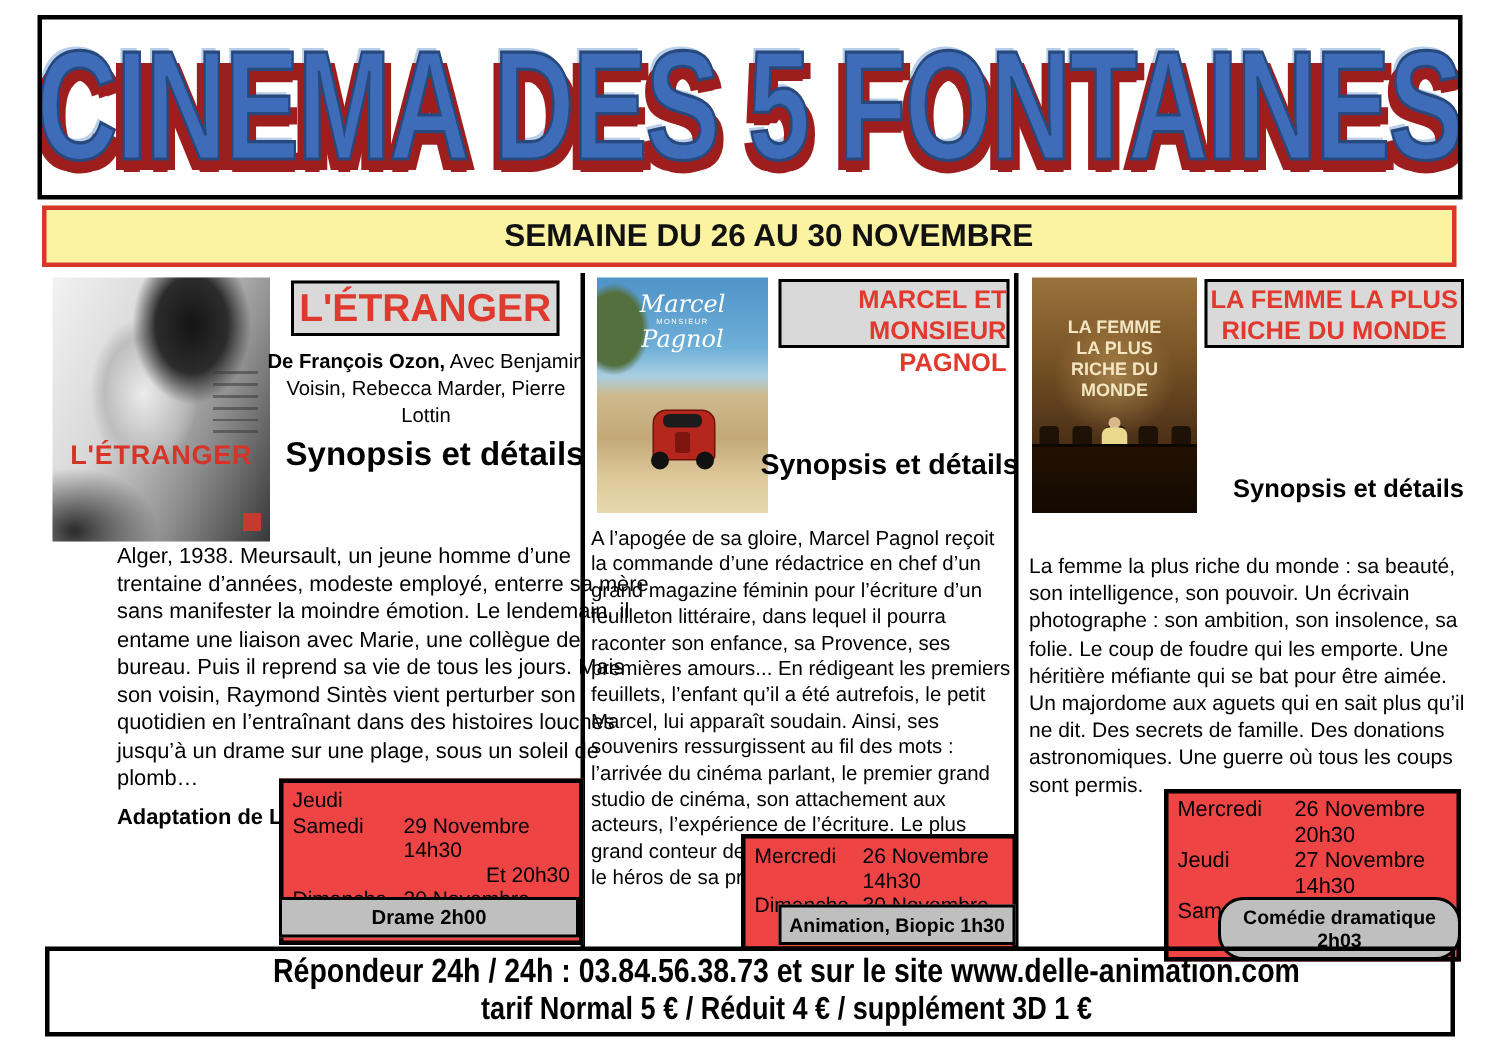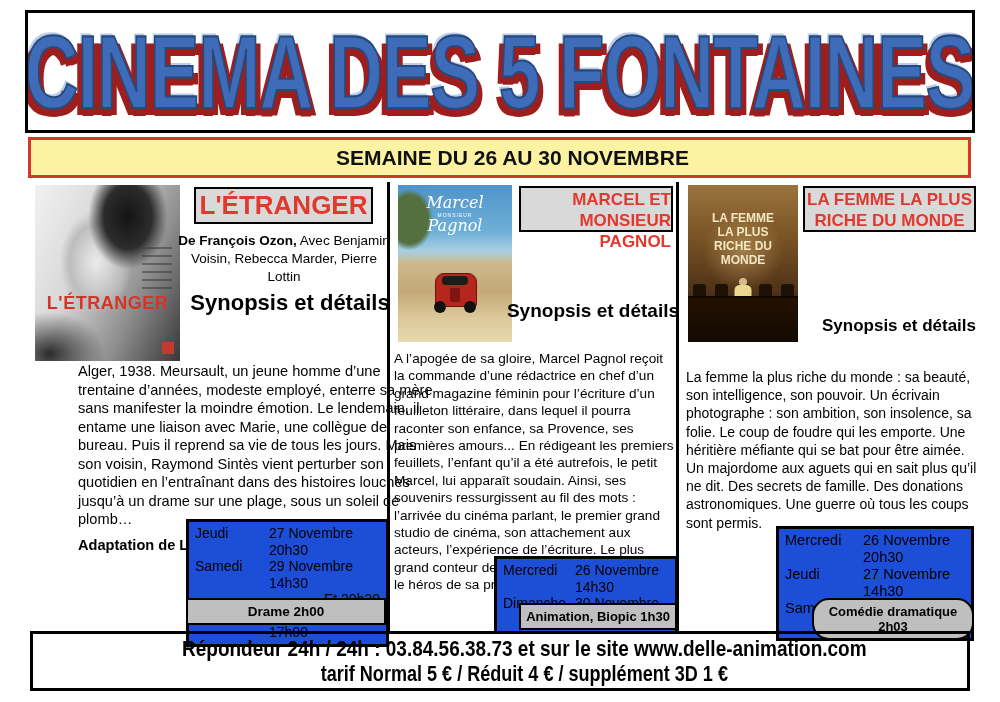--- a/index.html
+++ b/index.html
@@ -21,21 +21,21 @@
   .div1{left:387px;} .div2{left:676px;}
 
   
   .hdr{position:absolute;box-sizing:border-box;background:#d9d9d9;border:2px solid #000;
        color:#e0392e;font-weight:bold;text-align:center;}
   .cast{position:absolute;line-height:1.32;}
   .synh{position:absolute;font-weight:bold;text-align:center;}
   .flow{position:absolute;}
   .syn{margin:0;line-height:1.27;}
   .note{margin:8px 0 0 0;font-weight:bold;}
-  .times{position:absolute;box-sizing:border-box;background:#1d4ed8;border:3px solid #000;padding:3px 6px;}
+  .times{position:absolute;box-sizing:border-box;background:#ef4444;border:3px solid #000;padding:3px 6px;}
   .trow{display:flex;line-height:1.18;}
   .trow .day{flex:0 0 auto;}
   .trow .date{flex:1;}
   .trow.right .date{text-align:right;}
   .genre{position:absolute;box-sizing:border-box;background:#bfbfbf;border:2px solid #000;
          text-align:center;font-weight:bold;padding:4px 0;}
 
   
   .h1{left:194px;top:187px;width:179px;height:37px;font-size:26px;line-height:32px;}
   .c1{left:178px;top:232px;width:212px;font-size:13.5px;text-align:center;}
@@ -144,21 +144,20 @@
     <span>Avec Benjamin Voisin, Rebecca Marder, Pierre Lottin</span>
   </div>
   <div class="synh s1">Synopsis et détails</div>
   <div class="flow f1">
     <p class="syn">Alger, 1938. Meursault, un jeune homme d’une trentaine d’années, modeste employé, enterre sa mère sans manifester la moindre émotion. Le lendemain, il entame une liaison avec Marie, une collègue de bureau. Puis il reprend sa vie de tous les jours. Mais son voisin, Raymond Sintès vient perturber son quotidien en l’entraînant dans des histoires louches jusqu’à un drame sur une plage, sous un soleil de plomb…</p>
     <p class="note">Adaptation de L’Étranger d’Albert Camus.</p>
   </div>
   <div class="times tm1">
     <div class="trow">
       <span class="day">Jeudi</span>
-      <span class="date">27 Novembre 20h30</span>
     </div>
     <div class="trow">
       <span class="day">Samedi</span>
       <span class="date">29 Novembre 14h30</span>
     </div>
     <div class="trow right">
       <span class="day"></span>
       <span class="date">Et 20h30</span>
     </div>
     <div class="trow">

